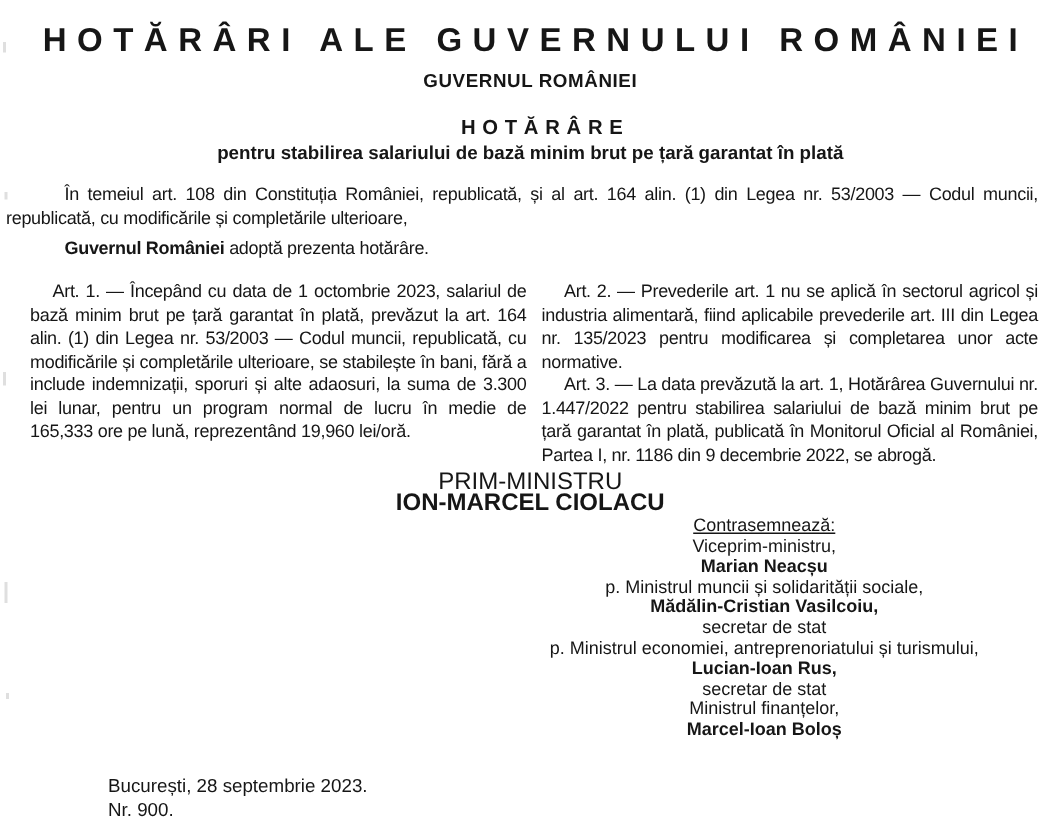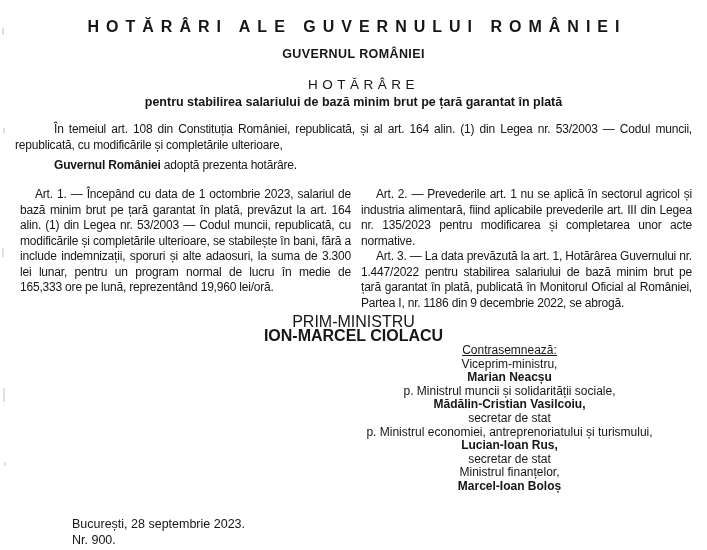--- a/index.html
+++ b/index.html
@@ -11,51 +11,51 @@
     color: #161616;
     font-family: "Liberation Sans", "DejaVu Sans", sans-serif;
     overflow: hidden;
   }
   .centered { left: 0; right: 0; text-align: center; }
   .abs { position: absolute; }
 
   .masthead {
     top: 17px;
     font-weight: 700;
-    font-size: 16px;
+    font-size: 22px;
     line-height: 20px;
     letter-spacing: 7px;
     padding-left: 7px; 
     white-space: nowrap;
   }
   .org {
     top: 48px;
     font-weight: 700;
     font-size: 12.5px;
     line-height: 13px;
     letter-spacing: 0.4px;
   }
   .doc-type {
     top: 78px;
-    font-weight: 400;
+    font-weight: 700;
     font-size: 13.5px;
     line-height: 14px;
     letter-spacing: 4.5px;
     padding-left: 20px;
   }
   .doc-subtitle {
     top: 95px;
     font-weight: 700;
     font-size: 12.5px;
     line-height: 15px;
   }
 
   .preamble {
     top: 122px;
-    left: 15px;
+    left: 4px;
     right: 15px;
     font-size: 12px;
     line-height: 15.5px;
     letter-spacing: -0.2px;
     text-align: justify;
   }
   .preamble p { margin: 0; text-indent: 39px; }
   .preamble p.adopt { margin-top: 5px; }
 
   .columns {

